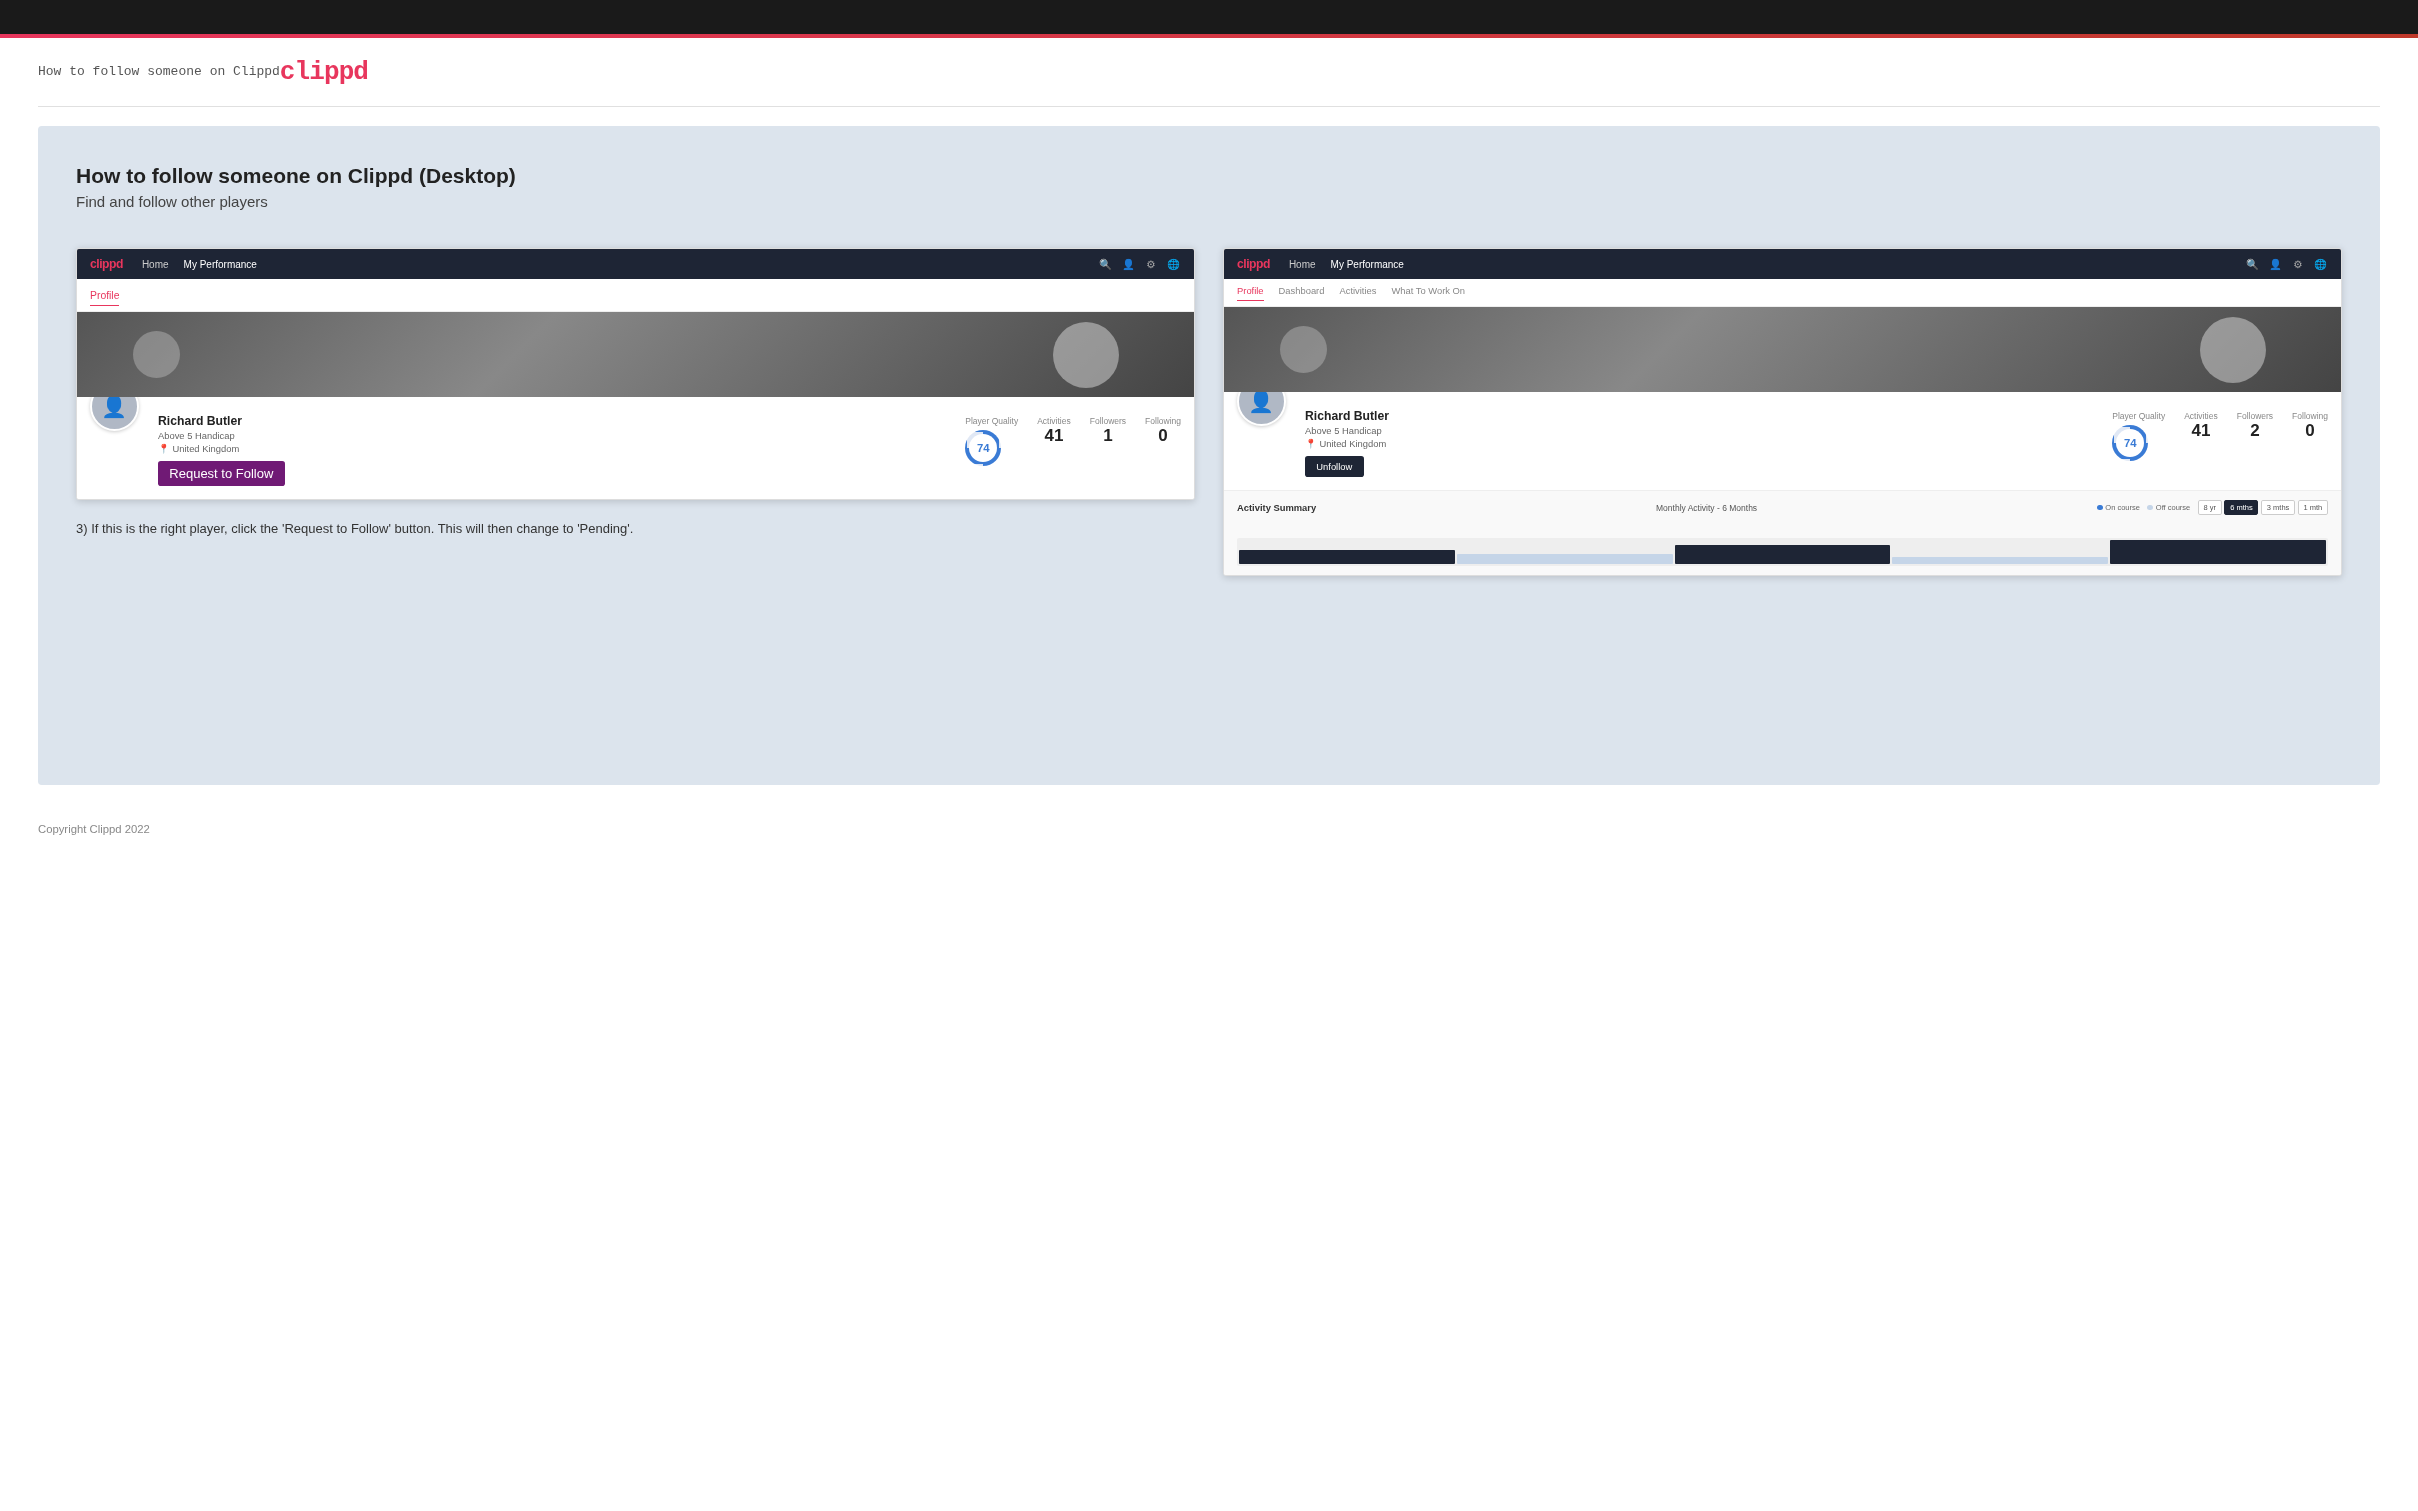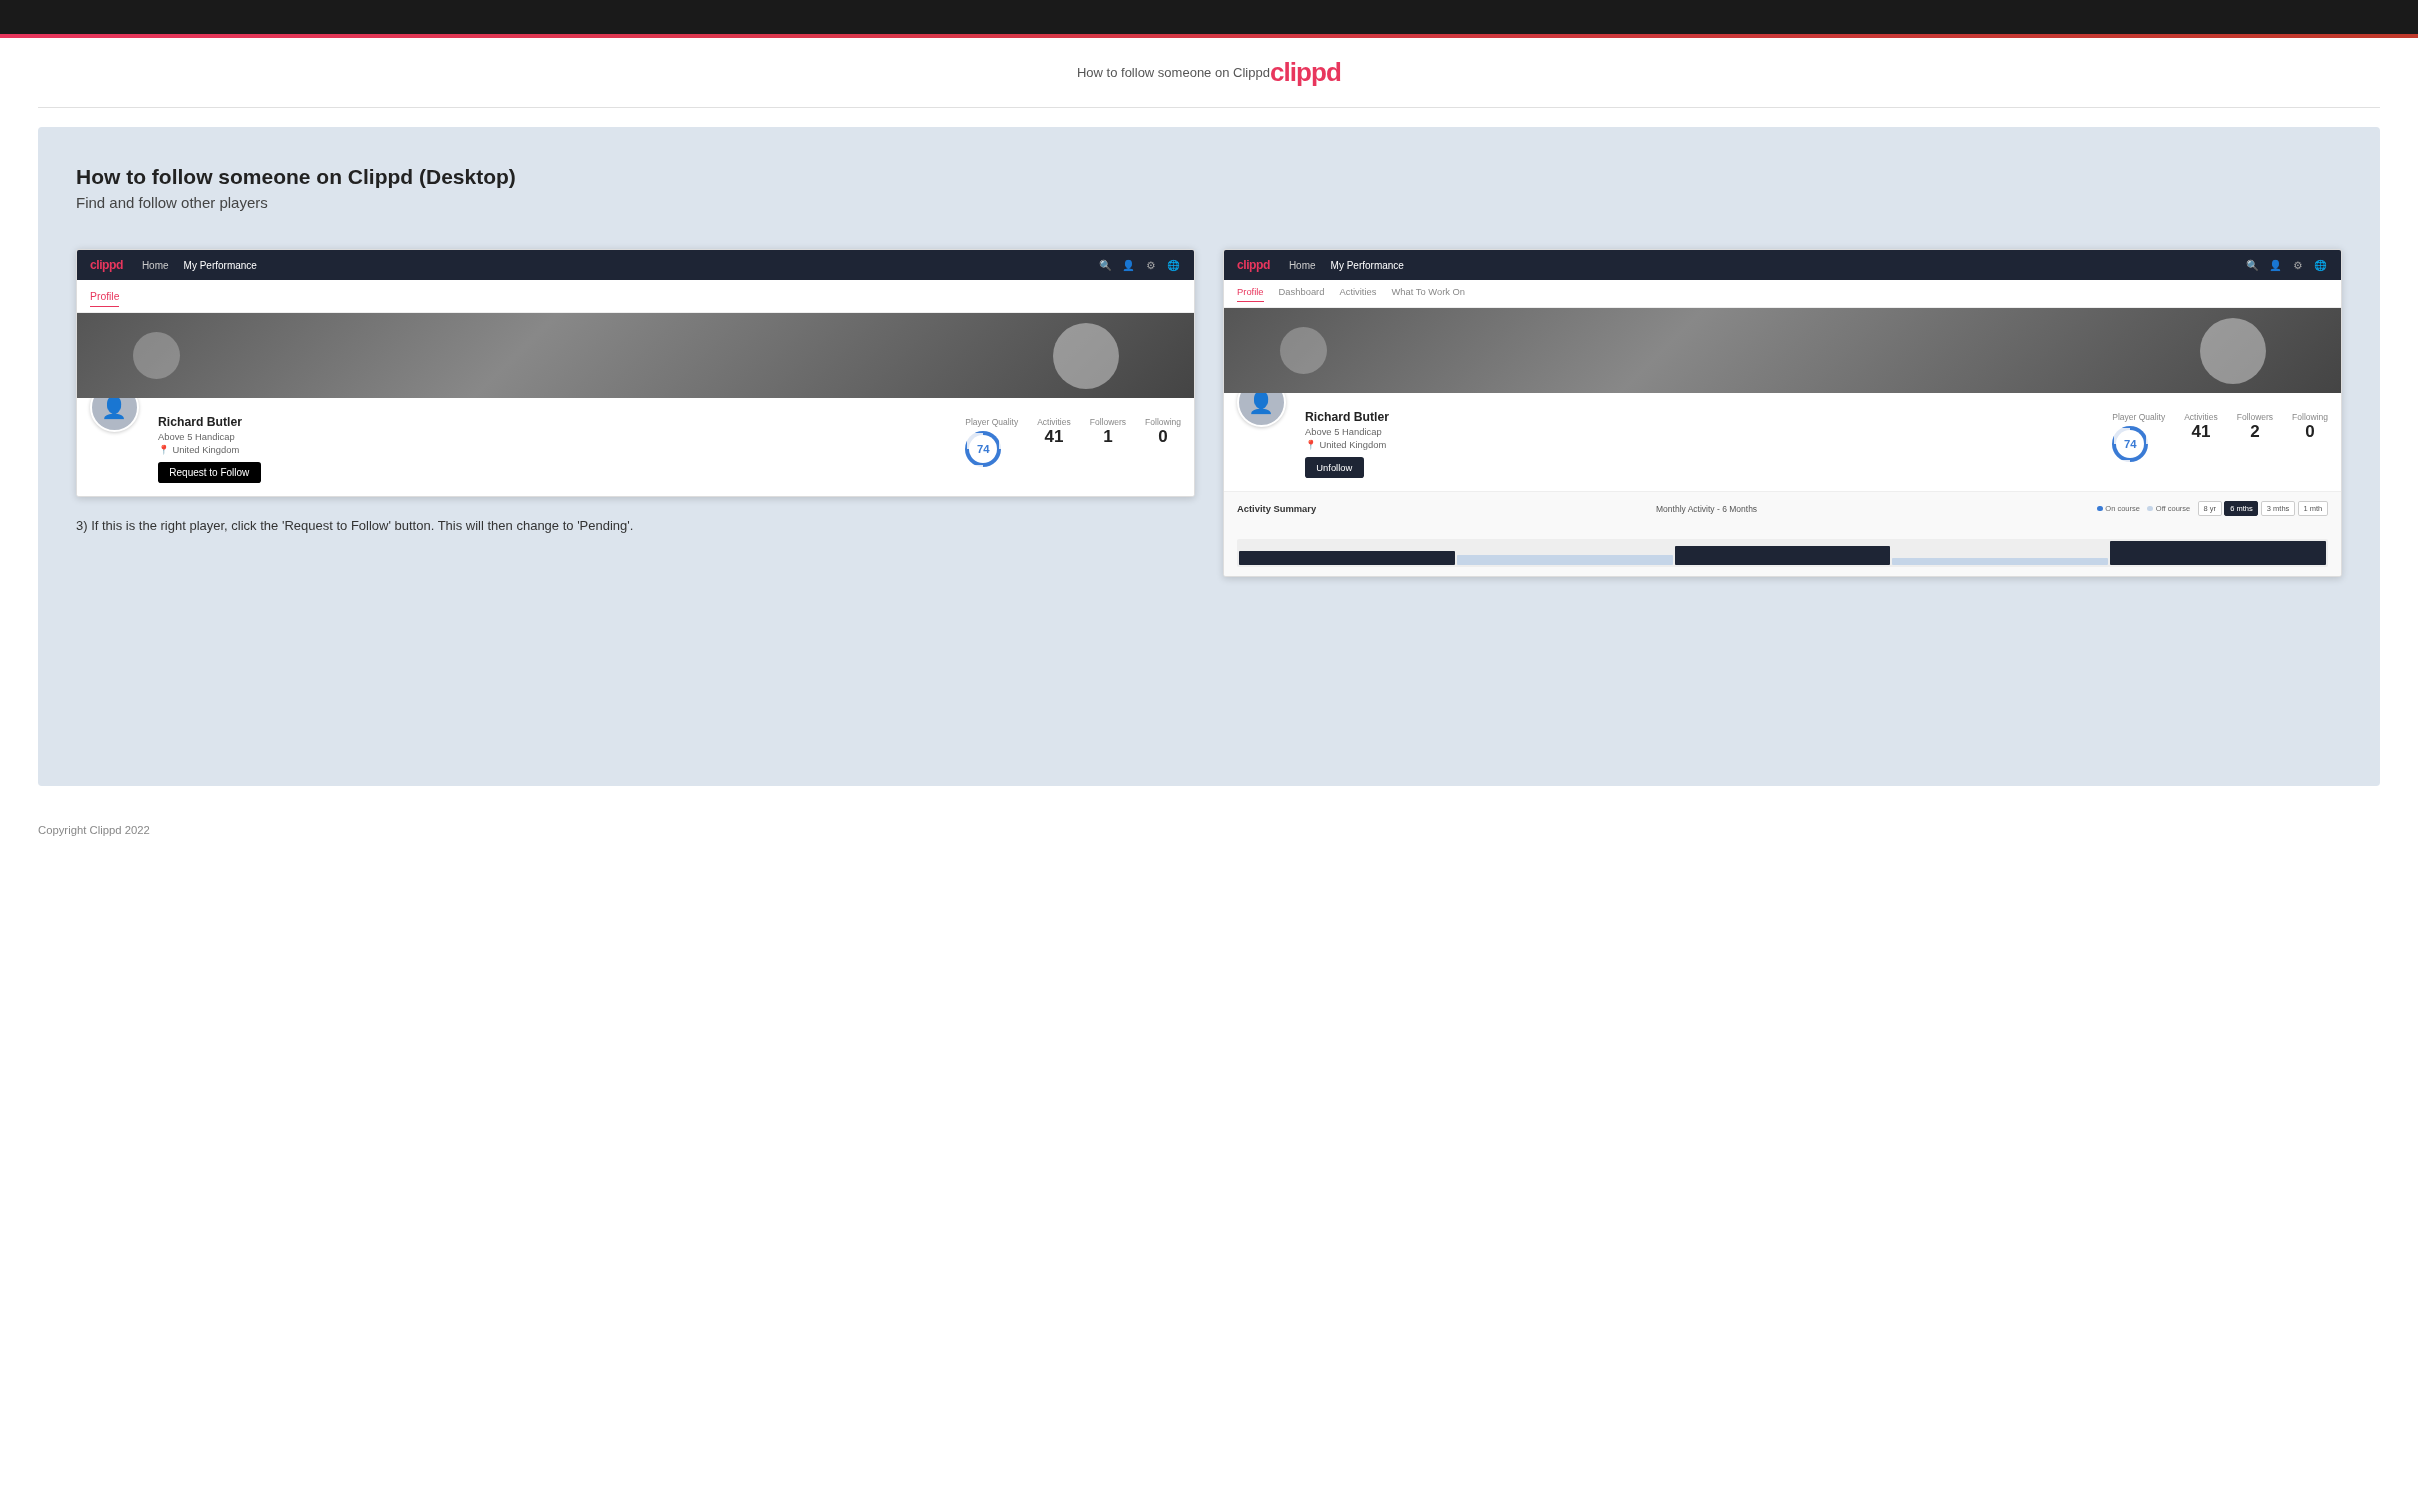--- a/index.html
+++ b/index.html
@@ -15,24 +15,25 @@
     
     .accent-line {
       height: 3.8px;
       background: linear-gradient(to right, #e8365d, #c0392b);
       width: 100%;
     }
 
     
     .header {
       display: flex;
-      justify-content: center;
+      justify-content: flex-start;
       align-items: center;
       padding: 19px 38px;
       background: #fff;
+      font-family: Liberation Mono, monospace;
     }
 
     .header-title {
       font-size: 13px;
       color: #555;
     }
 
     .logo {
       font-size: 26px;
       font-weight: bold;
@@ -297,25 +298,25 @@
       background: #fff;
       display: flex;
       align-items: center;
       justify-content: center;
       font-size: 11.3px;
       font-weight: bold;
       color: #3a7bd5;
     }
 
     .request-btn {
-      background: #000000;
+      background: #701a75;
       color: #fff;
       border: none;
       padding: 4.7px 11.3px;
-      font-size: 10px;
+      font-size: 13px;
       border-radius: 2.8px;
       cursor: pointer;
       margin-top: 7.5px;
       display: inline-block;
     }
 
     .unfollow-btn {
       background: #1e2535;
       color: #fff;
       border: none;

